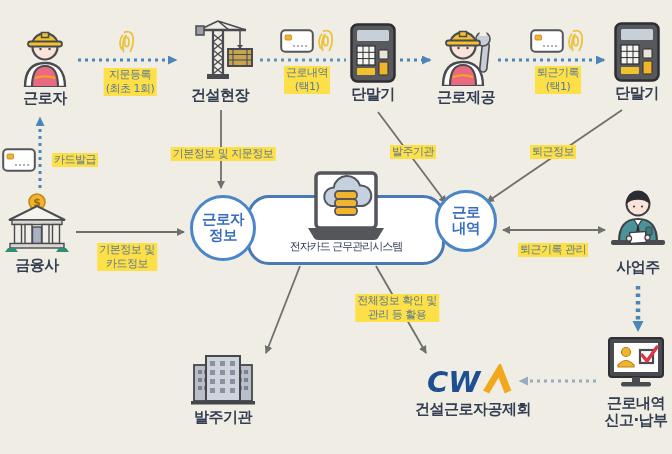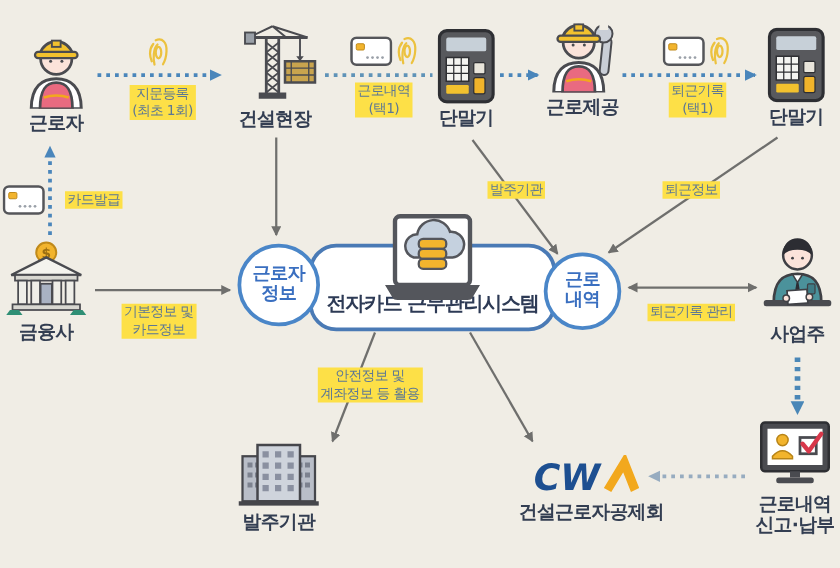--- a/index.html
+++ b/index.html
@@ -11,21 +11,21 @@
   .nlabel{font-weight:bold;color:#333e52;font-size:15px;line-height:1.12;letter-spacing:-0.5px;
     white-space:pre-line;text-align:center;margin-top:3px}
   .elabel{position:absolute;z-index:2;color:#5c7795;font-size:11px;line-height:1.25;
     letter-spacing:-0.5px;text-align:center;white-space:pre-line;transform:translateX(-50%);
     background:#fde047;padding:0 2px}
   .elabel.noshift{transform:none}
   .mini{position:absolute;z-index:2}
   .sysbox{position:absolute;left:247px;top:195px;width:198px;height:70px;background:#fff;
     border:3.5px solid #4a7ab5;border-radius:22px;display:flex;align-items:flex-end;
     justify-content:center;padding-bottom:8px;z-index:3}
-  .systitle{font-weight:bold;color:#2d3a55;font-size:16px;letter-spacing:-1px;white-space:nowrap}
+  .systitle{font-weight:normal;color:#2d3a55;font-size:11px;letter-spacing:-1px;white-space:nowrap}
   .circle{position:absolute;background:#fff;border:3.5px solid #4a86c8;border-radius:50%;
     display:flex;align-items:center;justify-content:center;text-align:center;color:#3a6fc0;
     font-weight:bold;font-size:14.5px;line-height:1.08;letter-spacing:-0.5px;white-space:pre-line;z-index:4}
   .laptop{position:absolute;left:301px;top:170px;z-index:5}
 </style>
 </head>
 <body>
 
 <div class="canvas">
 
@@ -99,21 +99,21 @@
       <rect x="7" y="7" width="32" height="11" rx="1.5" fill="#c7d0d8"></rect>
       <rect x="7" y="23" width="18" height="19" fill="#f4f4f1" stroke="#2e2f33" stroke-width="1.2"></rect>
       <path d="M13 23 V42 M19 23 V42 M7 29.3 H25 M7 35.6 H25" stroke="#2e2f33" stroke-width="1" fill="none"></path>
       <rect x="7" y="45" width="18" height="7" rx="1" fill="#f2c12e"></rect>
       <rect x="29" y="27" width="9" height="9" rx="1" fill="#e8e4da" stroke="#2e2f33" stroke-width="1"></rect>
       <rect x="29" y="39" width="9" height="13" rx="1.5" fill="#f0b32a" stroke="#2e2f33" stroke-width="1"></rect>
     </svg>
     <div class="nlabel">단말기</div>
   </div>
 
-  <div class="node" style="left:426px;top:6px;width:80px">
+  <div class="node" style="left:426px;top:18px;width:80px">
     <svg width="66" height="68" viewBox="0 0 66 68">
       <rect x="48" y="24" width="7" height="30" rx="3.5" fill="#c9ced6" stroke="#4a4b50" stroke-width="1.6" transform="rotate(6 51 39)"></rect>
       <circle cx="50" cy="21" r="7" fill="#c9ced6" stroke="#4a4b50" stroke-width="1.6"></circle>
       <rect x="46.5" y="11" width="7" height="7" fill="#f0ede5"></rect>
       <path d="M10 68 C10 50 19 44 30 44 C41 44 50 50 50 68 Z" fill="#fff" stroke="#4a4b50" stroke-width="2.4"></path>
       <path d="M17 68 C17 52 22 47 30 47 C38 47 43 52 43 68 Z" fill="#e96a80" stroke="#4a4b50" stroke-width="2.2"></path>
       <path d="M20 59 C26 57 34 57 40 59" stroke="#f2a81d" stroke-width="2" fill="none"></path>
       <circle cx="30" cy="28" r="12.5" fill="#fbe3da" stroke="#4a4b50" stroke-width="2.2"></circle>
       <circle cx="25.5" cy="30" r="1.2" fill="#4a4b50"></circle>
         <circle cx="34.5" cy="30" r="1.2" fill="#4a4b50"></circle>
@@ -214,39 +214,40 @@
       <rect x="28.5" y="35" width="9" height="16.5" fill="#a9b2c2" stroke="#4a4b50" stroke-width="1.4"></rect>
       <rect x="6" y="51.5" width="54" height="4.5" fill="#d9d8d2" stroke="#4a4b50" stroke-width="1.4"></rect>
       <path d="M1 60 L14 60 L11 56 L4 56 Z" fill="#2f8f75"></path>
       <path d="M52 60 L65 60 L62 56 L55 56 Z" fill="#2f8f75"></path>
     </svg>
     <div class="nlabel">금융사</div>
   </div>
 
   <div class="elabel" style="left:127px;top:243px">기본정보 및
 카드정보</div>
+  <div class="elabel" style="left:223px;top:147px">기본정보 및 지문정보</div>
 
   <div class="sysbox">
     <div class="systitle">전자카드 근무관리시스템</div>
   </div>
 
   <svg class="laptop" width="90" height="74" viewBox="0 0 90 74">
     <rect x="15" y="3" width="60" height="55" rx="4" fill="#fff" stroke="#54565c" stroke-width="3.5"></rect>
     <path d="M30 36 A9.5 9.5 0 0 1 32.8 17.4 A13.5 13.5 0 0 1 59 15.5 A9.5 9.5 0 0 1 61 36 Z" fill="#c5d1df" stroke="#54565c" stroke-width="2"></path>
     <g stroke="#54565c" stroke-width="1.8" fill="#f2b42d">
       <rect x="34" y="21" width="22" height="8" rx="3.5"></rect>
       <rect x="34" y="29" width="22" height="8" rx="3.5"></rect>
       <rect x="34" y="37" width="22" height="8" rx="3.5"></rect>
     </g>
     <path d="M7 58 H83 L77 68 Q76 70 73 70 H17 Q14 70 13 68 Z" fill="#54565c"></path>
   </svg>
 
   <div class="circle" style="left:190px;top:195px;width:66px;height:66px">근로자
 정보</div>
-  <div class="circle" style="left:435px;top:202px;width:62px;height:62px">근로
+  <div class="circle" style="left:435px;top:190px;width:62px;height:62px">근로
 내역</div>
 
   <div class="elabel" style="left:413px;top:145px">발주기관</div>
   <div class="elabel" style="left:553px;top:145px">퇴근정보</div>
   <div class="elabel" style="left:553px;top:243px">퇴근기록 관리</div>
 
   <div class="node" style="left:608px;top:186px;width:60px">
     <svg width="56" height="70" viewBox="0 0 56 70">
       <circle cx="28" cy="18" r="11.5" fill="#fbe3da" stroke="#3f4045" stroke-width="2"></circle>
       <path d="M16.5 16 A11.5 11.5 0 0 1 39.5 16 L39.5 18 A13 8 0 0 0 16.5 18 Z" fill="#2c2d33"></path>
@@ -259,22 +260,22 @@
       <rect x="1" y="54" width="54" height="5" rx="2" fill="#4a4b50"></rect>
       <g transform="rotate(-4 28 52)">
           <rect x="20" y="46" width="16" height="11" fill="#fff" stroke="#3f4045" stroke-width="1.4"></rect>
         </g>
       <circle cx="19" cy="52.5" r="2.6" fill="#fbe3da" stroke="#3f4045" stroke-width="1.2"></circle>
       <circle cx="37.5" cy="51.5" r="2.6" fill="#fbe3da" stroke="#3f4045" stroke-width="1.2"></circle>
     </svg>
     <div class="nlabel">사업주</div>
   </div>
 
-  <div class="elabel" style="left:296px;top:294px">안전정보 및
-계좌정보 등 활용</div>
+  <div class="elabel" style="left:397px;top:294px">전체정보 확인 및
+관리 등 활용</div>
 
   <div class="node" style="left:414px;top:364px;width:118px">
     <svg width="116" height="34" viewBox="0 0 116 34">
       <text x="12" y="28" font-size="29" font-weight="bold" font-style="italic" fill="#1d4f91">CW</text>
       <path d="M74 28 L85 6 L96 28" stroke="#f2a81d" stroke-width="7" fill="none" stroke-linejoin="miter" transform="skewX(-6)"></path>
     </svg>
     <div class="nlabel">건설근로자공제회</div>
   </div>
 
   <div class="node" style="left:188px;top:348px;width:70px">

